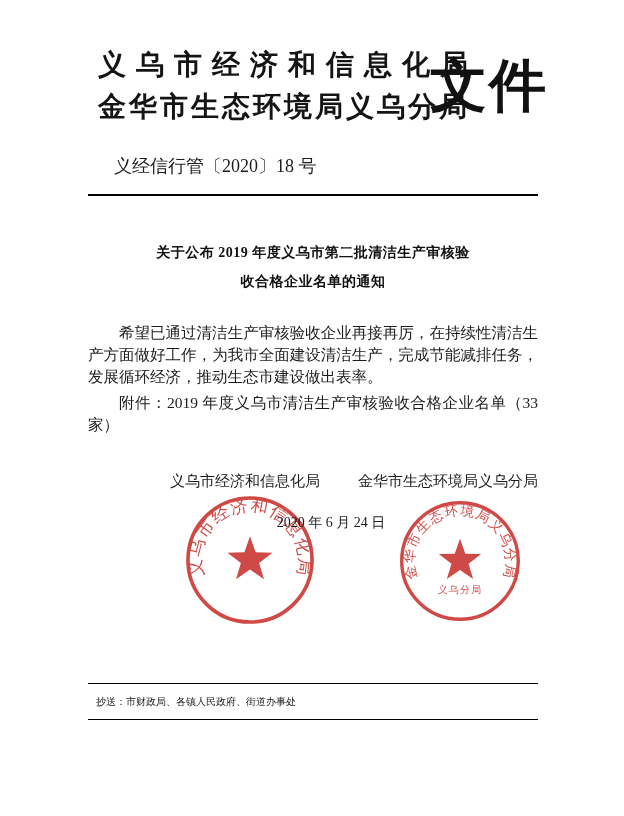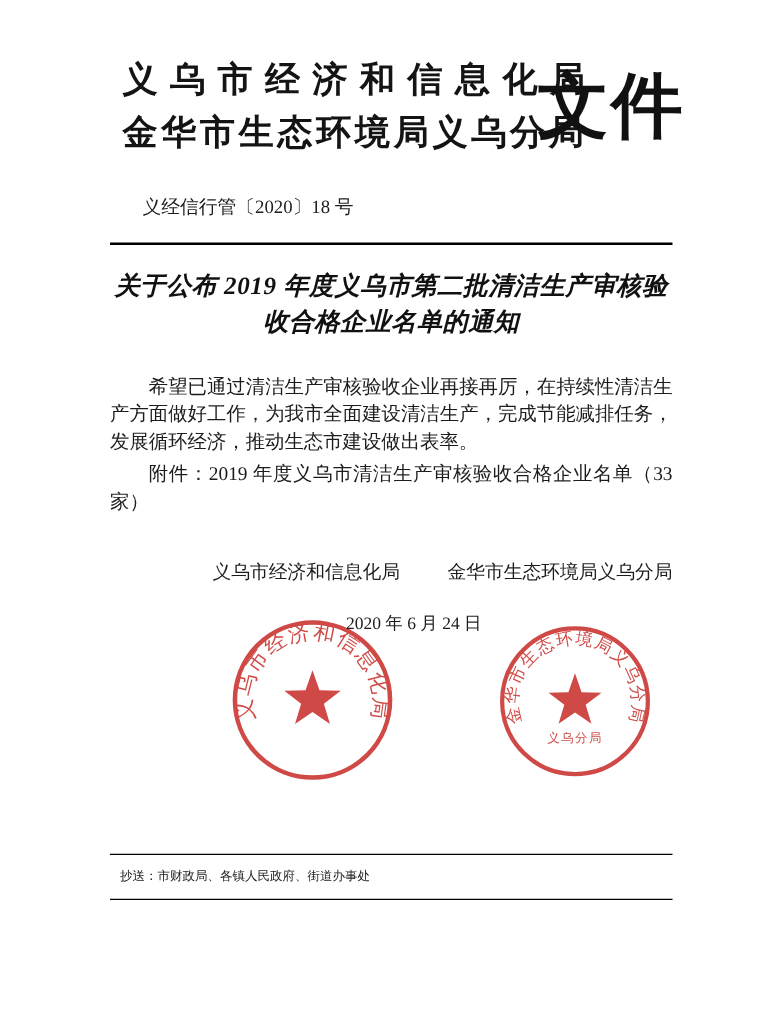--- a/index.html
+++ b/index.html
@@ -23,31 +23,31 @@
   .issuer-line.ls-narrow { letter-spacing: 3px;  }
   .doc-type {
     position: absolute; right: -10px; top: 0;
     font-size: 57px; font-weight: bold; letter-spacing: 2px;
     line-height: 84px; color: #111;
   }
 
   
   .meta-row {
     display: flex; justify-content: space-between;
-    margin-top: 26px; font-size: 15px; line-height: 21px;
+    margin-top: 26px; font-size: 18px; line-height: 21px;
     padding-left: 26px; padding-right: 2px;
   }
 
   .rule { margin-top: 17px; border-top: 2px solid #000; }
 
   
   .title {
-    margin-top: 19px; text-align: center;
-    font-size: 20px; font-weight: bold; line-height: 29px;
-    letter-spacing: 0.5px; color: #111; font-style: italic;
+    margin-top: 42px; text-align: center;
+    font-size: 14px; font-weight: bold; line-height: 29px;
+    letter-spacing: 0.5px; color: #111;
   }
 
   
   .body-text { margin-top: 26px; font-size: 15.5px; line-height: 22px; text-align: justify; }
   .para { text-indent: 31px; }
   .attachment { text-indent: 31px; margin-top: 4px; }
 
   
   .signature-row {
     display: flex; justify-content: space-between;

